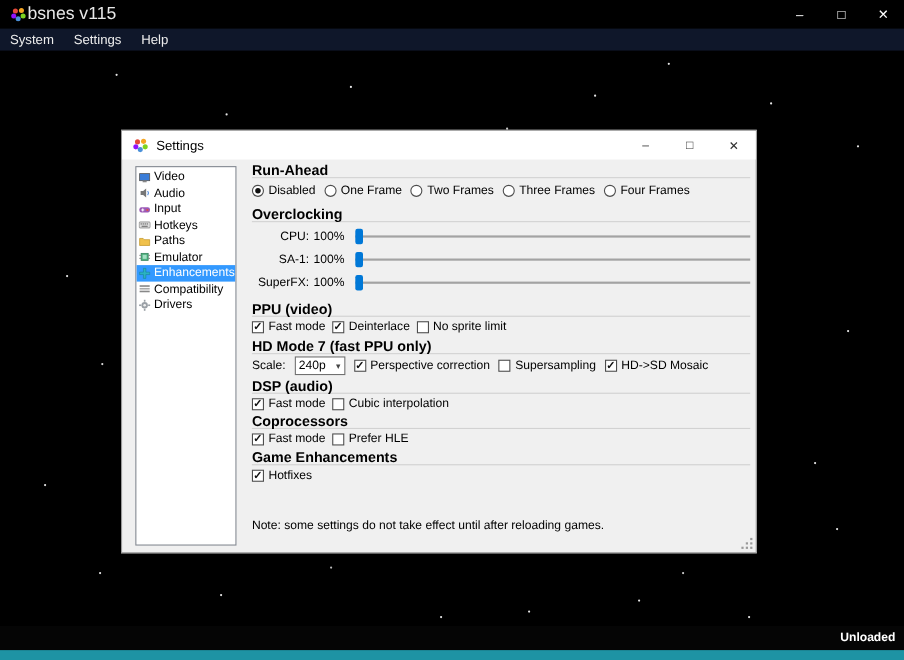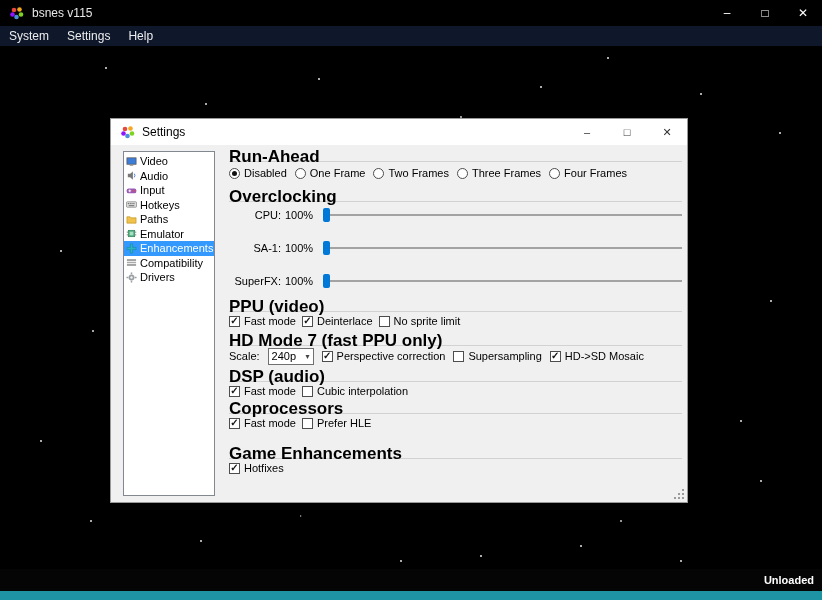--- a/index.html
+++ b/index.html
@@ -7,21 +7,21 @@
   body {
     width:822px; height:600px; position:relative; overflow:hidden;
     background:#000; font-family:"Liberation Sans", sans-serif;
     -webkit-font-smoothing:antialiased;
   }
 
   
   .titlebar { position:absolute; top:0; left:0; right:0; height:26px; background:#000;
     display:flex; align-items:center; color:#e8e8e8; z-index:3; }
   .app-icon { width:16px; height:16px; margin-left:9px; flex:none; }
-  .titlebar .title { margin-left:7px; font-size:12px; }
+  .titlebar .title { font-size:16px; }
   .win-buttons { margin-left:auto; display:flex; height:100%; }
   .win-btn { width:38px; display:flex; align-items:center; justify-content:center;
     font-size:12px; color:#fff; cursor:default; }
 
   .menubar { position:absolute; top:26px; left:0; right:0; height:20px; background:#0f172a;
     display:flex; align-items:center; color:#ededed; font-size:12px; z-index:3; }
   .menu-item { padding:0 9px; height:100%; display:flex; align-items:center; }
 
   .viewport { position:absolute; top:46px; left:0; right:0; bottom:31px; background:#000; z-index:1; }
   .star { position:absolute; width:2px; height:2px; background:#fff; border-radius:50%; opacity:.9; }
@@ -44,23 +44,23 @@
   .listbox { position:absolute; left:12px; top:32px; width:92px; height:345px;
     background:#fff; border:1px solid #828790; padding-top:2px; overflow:hidden; }
   .list-item { display:flex; align-items:center; height:14.5px; font-size:11px;
     color:#000; padding-left:2px; white-space:nowrap; }
   .list-item.checked { background:var(--selection,#3399ff); color:#fff; }
   .li-icon { width:11px; height:11px; margin-right:3px; flex:none; display:block; }
   .li-icon svg { width:11px; height:11px; display:block; }
 
   .panel { position:absolute; left:118px; top:26px; width:453px; bottom:8px;
     font-size:11px; color:#000; }
-  .sec-hdr { font-weight:bold; font-size:17px; padding-bottom:2px;
+  .sec-hdr { font-weight:bold; font-size:13px; padding-bottom:2px;
     border-bottom:1px solid #d2d2d2; height:15px; }
-  .mt2{margin-top:2px}.mt3{margin-top:3px}.mt5{margin-top:13px}.mt6{margin-top:6px}.mt0{margin-top:0}
+  .mt2{margin-top:2px}.mt3{margin-top:3px}.mt5{margin-top:1px}.mt6{margin-top:6px}.mt0{margin-top:0}
 
   .radio-row { margin-top:3px; height:16px; display:flex; align-items:center; gap:8px; }
   .radio-opt { display:flex; align-items:center; gap:4px; }
   .radio { width:11px; height:11px; border:1px solid #4d4d4d; border-radius:50%;
     background:#fff; position:relative; flex:none; }
   .radio.checked::after { content:""; position:absolute; left:2px; top:2px;
     width:5px; height:5px; border-radius:50%; background:#111; }
 
   .slider-row { height:20px; display:flex; align-items:center; }
   .slider-label { width:52px; text-align:right; flex:none; }

